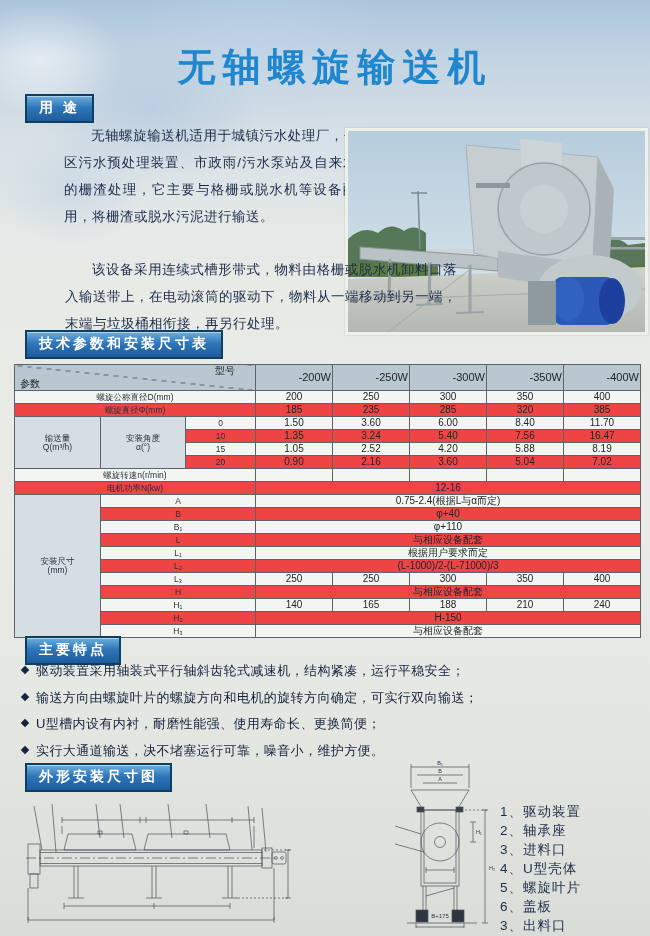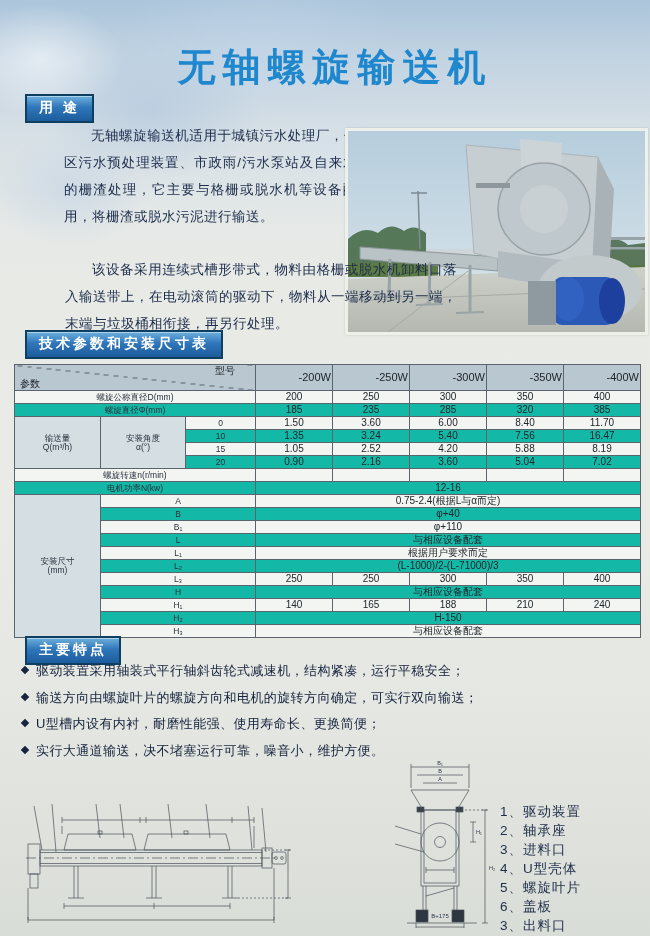--- a/index.html
+++ b/index.html
@@ -31,21 +31,21 @@
   .spec-table td{border:1px solid #5c646b;text-align:center;vertical-align:middle;
     height:12px;padding:0 1px;font-size:10px;line-height:1.05;overflow:hidden;}
   .spec-table .hd{background:#b9c7d0;font-size:11px;height:25px;text-align:right;}
   .spec-table .corner{position:relative;background:#b9c7d0;
     background-image:linear-gradient(to bottom left, transparent 49.6%, #5c646b 49.6%, #5c646b 50.6%, transparent 50.6%);}
   .corner-top{position:absolute;right:20px;top:1px;font-size:10px;}
   .corner-bottom{position:absolute;left:5px;bottom:1px;font-size:10px;}
   .spec-table .lbl{font-size:8.5px;color:#28313d;}
   .spec-table .pre{white-space:pre-line;}
   .spec-table tr.r0 td{background:#f2f5f1;}
-  .spec-table tr.r1 td{background:#14b8a6;}
+  .spec-table tr.r1 td{background:#ef4444;}
   .spec-table td.grp{background:#d5dee3 !important;}
   
   .features{position:absolute;left:22px;top:663px;width:606px;}
   .feature{color:#14223c;font-size:13px;line-height:1.2;margin-bottom:11px;letter-spacing:.4px;}
   .bullet{display:inline-block;width:6px;height:6px;background:#15253f;transform:rotate(45deg);
     margin-right:8px;vertical-align:2px;}
   
   .drawing{position:absolute;}
   .draw-left{left:12px;top:786px;}
   .draw-right{left:382px;top:758px;width:120px;text-align:center;}
@@ -265,20 +265,21 @@
     </table>
 
   <div class="badge" style="left:25px;top:636px;">主要特点</div>
   <div class="features">
     <div class="feature"><span class="bullet"></span><span>驱动装置采用轴装式平行轴斜齿轮式减速机，结构紧凑，运行平稳安全；</span></div>
     <div class="feature"><span class="bullet"></span><span>输送方向由螺旋叶片的螺旋方向和电机的旋转方向确定，可实行双向输送；</span></div>
     <div class="feature"><span class="bullet"></span><span>U型槽内设有内衬，耐磨性能强、使用寿命长、更换简便；</span></div>
     <div class="feature"><span class="bullet"></span><span>实行大通道输送，决不堵塞运行可靠，噪音小，维护方便。</span></div>
   </div>
 
+  <div class="badge" style="left:25px;top:763px;">外形安装尺寸图</div>
 
   <div class="drawing draw-left">
     <svg width="290" height="148" viewBox="0 0 290 148">
       <g stroke="#47505a" stroke-width="0.7" fill="none">
         <line x1="14" y1="72" x2="266" y2="72" stroke-dasharray="10 3 2 3"></line>
         <rect x="28" y="64" width="222" height="16"></rect>
         <line x1="28" y1="66.5" x2="250" y2="66.5"></line>
         <line x1="28" y1="77.5" x2="250" y2="77.5"></line>
         <polygon points="56,48 120,48 124,64 52,64"></polygon>
         <polygon points="136,48 214,48 218,64 132,64"></polygon>

